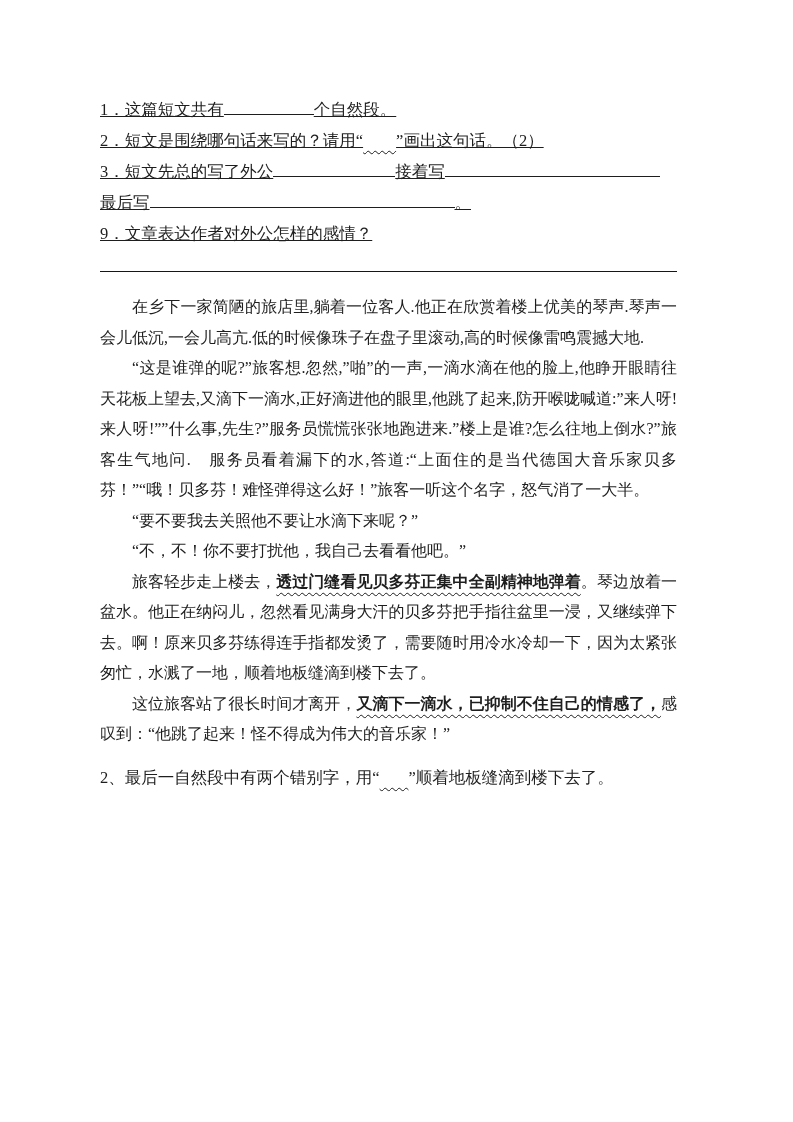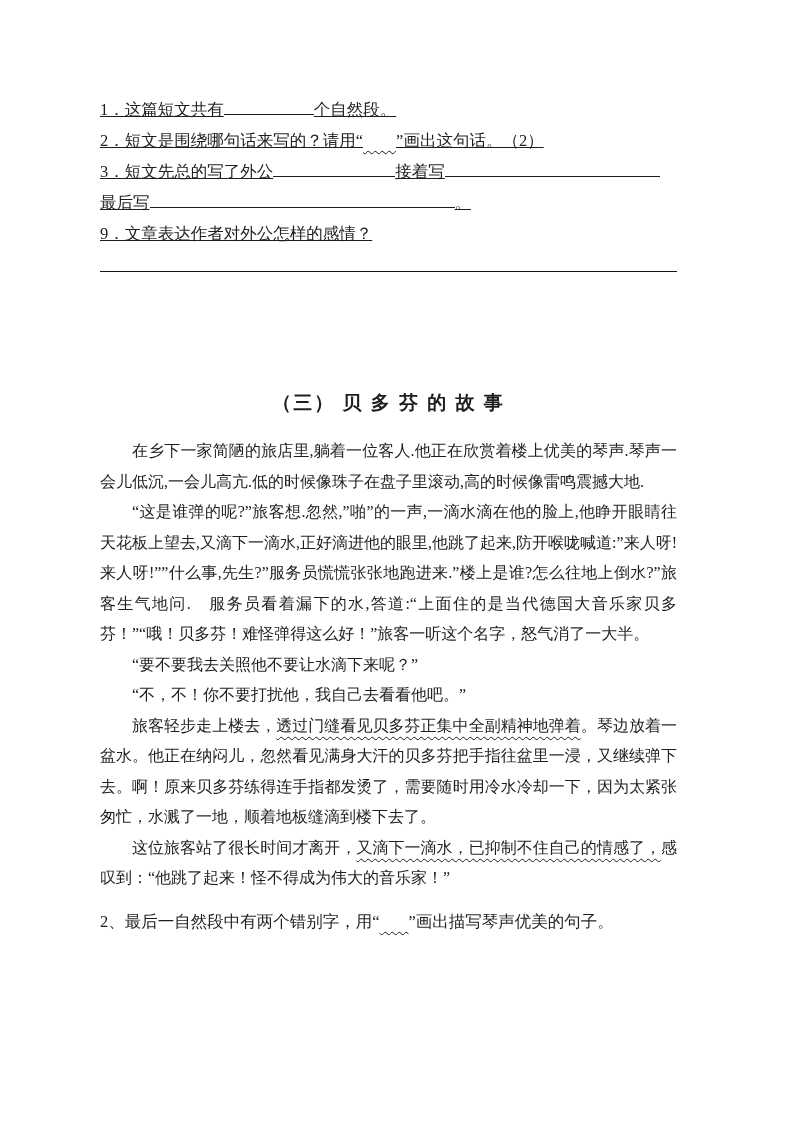--- a/index.html
+++ b/index.html
@@ -67,20 +67,21 @@
   .story p {
     margin: 0;
     text-indent: 2em;
   }
   .wavy {
     text-decoration-line: underline;
     text-decoration-style: wavy;
     text-decoration-thickness: 1px;
     text-decoration-color: #1e1e1e;
     text-underline-offset: 5px;
+    font-weight: bold;
   }
   .bq-line {
     font-size: 16.5px;
     line-height: 32px;
     white-space: nowrap;
   }
   .bq-block { margin-top: 12px; }
 </style>
 </head>
 <body>
@@ -99,30 +100,29 @@
     </div>
     <div class="tq-line">
       <span>最后写</span><span class="blank w305"></span><span>。</span>
     </div>
     <div class="tq-line">
       <span>9．文章表达作者对外公怎样的感情？</span>
     </div>
     <div class="answer-rule"></div>
   </div>
 
-  <div class="doc-title">（三） 贝 多 芬 的 故 事</div>
 
   <div class="story">
     <p>在乡下一家简陋的旅店里,躺着一位客人.他正在欣赏着楼上优美的琴声.琴声一会儿低沉,一会儿高亢.低的时候像珠子在盘子里滚动,高的时候像雷鸣震撼大地.</p>
     <p>“这是谁弹的呢?”旅客想.忽然,”啪”的一声,一滴水滴在他的脸上,他睁开眼睛往天花板上望去,又滴下一滴水,正好滴进他的眼里,他跳了起来,防开喉咙喊道:”来人呀!来人呀!””什么事,先生?”服务员慌慌张张地跑进来.”楼上是谁?怎么往地上倒水?”旅客生气地问.　服务员看着漏下的水,答道:“上面住的是当代德国大音乐家贝多芬！”“哦！贝多芬！难怪弹得这么好！”旅客一听这个名字，怒气消了一大半。</p>
     <p>“要不要我去关照他不要让水滴下来呢？”</p>
     <p>“不，不！你不要打扰他，我自己去看看他吧。”</p>
     <p><span>旅客轻步走上楼去，</span><span class="wavy">透过门缝看见贝多芬正集中全副精神地弹着</span><span>。琴边放着一盆水。他正在纳闷儿，忽然看见满身大汗的贝多芬把手指往盆里一浸，又继续弹下去。啊！原来贝多芬练得连手指都发烫了，需要随时用冷水冷却一下，因为太紧张匆忙，水溅了一地，顺着地板缝滴到楼下去了。</span></p>
     <p><span>这位旅客站了很长时间才离开，</span><span class="wavy">又滴下一滴水，已抑制不住自己的情感了，</span><span>感叹到：“他跳了起来！怪不得成为伟大的音乐家！”</span></p>
   </div>
 
   <div class="bq-block">
     <div class="bq-line">
-      <span>2、最后一自然段中有两个错别字，用“</span><span class="wavy-blank">       </span><span>”画出描写琴声优美的句子。</span>
+      <span>2、最后一自然段中有两个错别字，用“</span><span class="wavy-blank">       </span><span>”顺着地板缝滴到楼下去了。</span>
     </div>
   </div>
 
 </div>
 
 </body></html>

